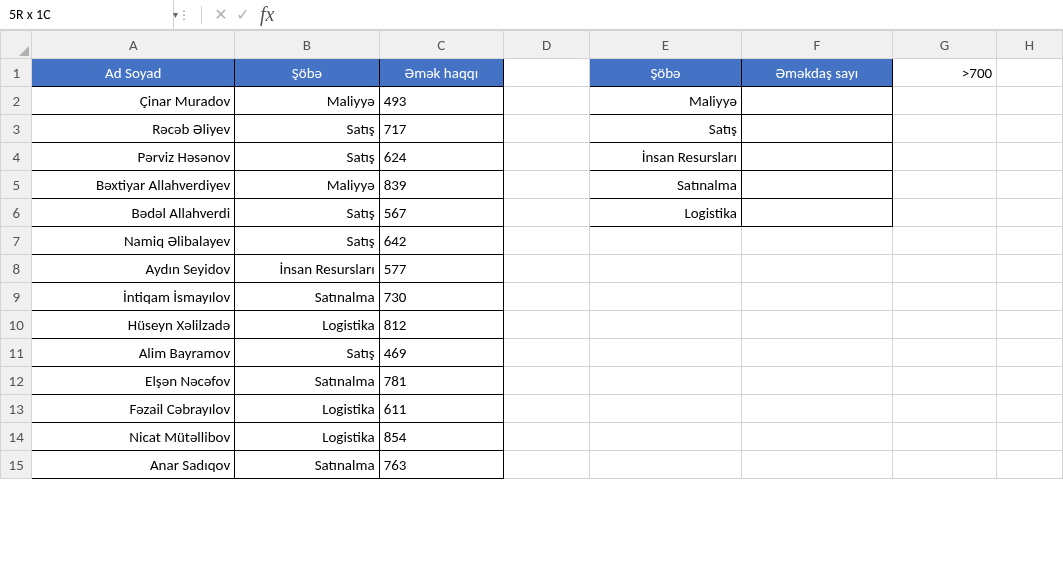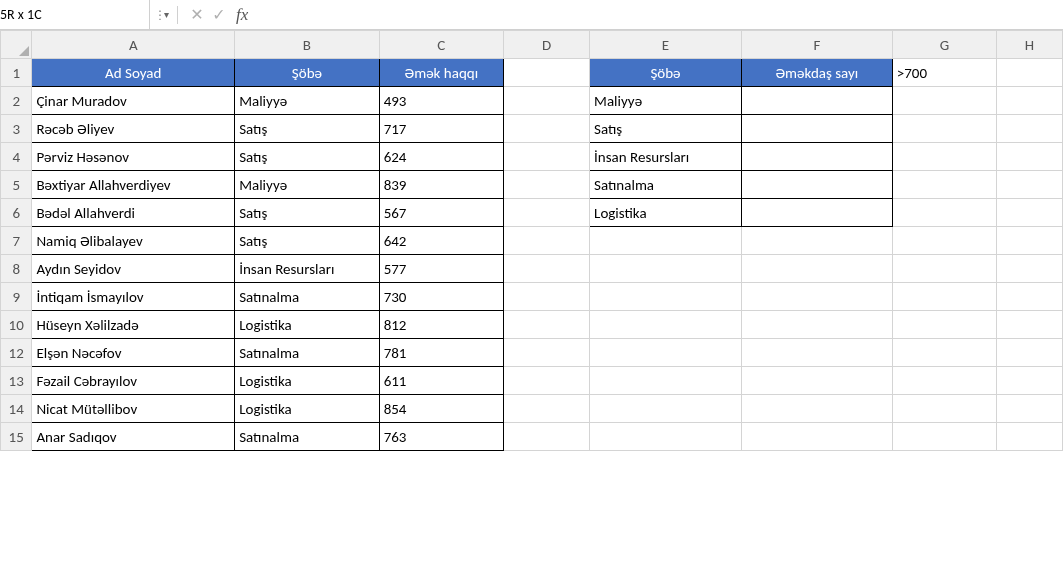--- a/index.html
+++ b/index.html
@@ -8,40 +8,40 @@
     .formula-bar {
       display: flex;
       align-items: center;
       height: 30px;
       border-bottom: 1px solid #d0d0d0;
       background: #fff;
     }
     .namebox-wrap {
       display: flex;
       align-items: center;
-      width: 150px;
+      width: 174px;
       height: 100%;
       border-right: 1px solid #d0d0d0;
-      padding: 0 4px 0 0;
+      padding: 0 4px 0 9px;
     }
     .namebox {
       flex: 1;
       border: none;
       outline: none;
       font-family: inherit;
       font-size: 14px;
       background: transparent;
       color: #000;
     }
     .namebox-chevron { color: #666; font-size: 10px; padding: 0 4px; cursor: pointer; }
     .fb-sep { width: 1px; height: 18px; background: #d0d0d0; margin: 0 8px; }
     .drag-dots { color: #888; font-size: 12px; padding: 0 4px; cursor: col-resize; letter-spacing: -1px; }
     .fbtn { width: 22px; text-align: center; color: #b0b0b0; font-size: 16px; cursor: default; }
     .fbtn.check { font-size: 16px; }
-    .fx { font-family: 'Times New Roman', serif; font-style: italic; color: #555; font-size: 17px; padding: 0 6px; cursor: pointer; }
+    .fx { font-family: 'Times New Roman', serif; font-style: italic; color: #555; font-size: 20px; padding: 0 6px; cursor: pointer; }
     .fx-input {
       flex: 1;
       border: none;
       outline: none;
       font-family: inherit;
       font-size: 14px;
       padding-left: 6px;
       background: transparent;
     }
 
@@ -95,21 +95,21 @@
 
     .hdr1 {
       background: #4472C4 !important;
       color: #fff;
       font-weight: bold;
       text-align: center;
       border: 1px solid #000 !important;
       margin-top: 19px;
     }
     .b-all { border: 1px solid #000 !important; }
-    .l { text-align: left; padding-left: 4px; }
+    .l { text-align: right; padding-left: 4px; }
     .c { text-align: left; }
 
     
     .cA { width: 208px; }
     .cB { width: 148px; }
     .cC { width: 128px; }
     .cD { width: 92px; }
     .cE { width: 156px; }
     .cF { width: 156px; }
     .cG { width: 110px; }
@@ -251,20 +251,31 @@
       <td class="cell b-all l">Hüseyn Xəlilzadə</td>
       <td class="cell b-all l">Logistika</td>
       <td class="cell b-all c">812</td>
       <td class="cell"></td>
       <td class="cell"></td>
       <td class="cell"></td>
       <td class="cell"></td>
       <td class="cell"></td>
     </tr>
     <tr>
+      <th class="rowhdr">11</th>
+      <td class="cell b-all l">Alim Bayramov</td>
+      <td class="cell b-all l">Satış</td>
+      <td class="cell b-all c">469</td>
+      <td class="cell"></td>
+      <td class="cell"></td>
+      <td class="cell"></td>
+      <td class="cell"></td>
+      <td class="cell"></td>
+    </tr>
+    <tr>
       <th class="rowhdr">12</th>
       <td class="cell b-all l">Elşən Nəcəfov</td>
       <td class="cell b-all l">Satınalma</td>
       <td class="cell b-all c">781</td>
       <td class="cell"></td>
       <td class="cell"></td>
       <td class="cell"></td>
       <td class="cell"></td>
       <td class="cell"></td>
     </tr>

